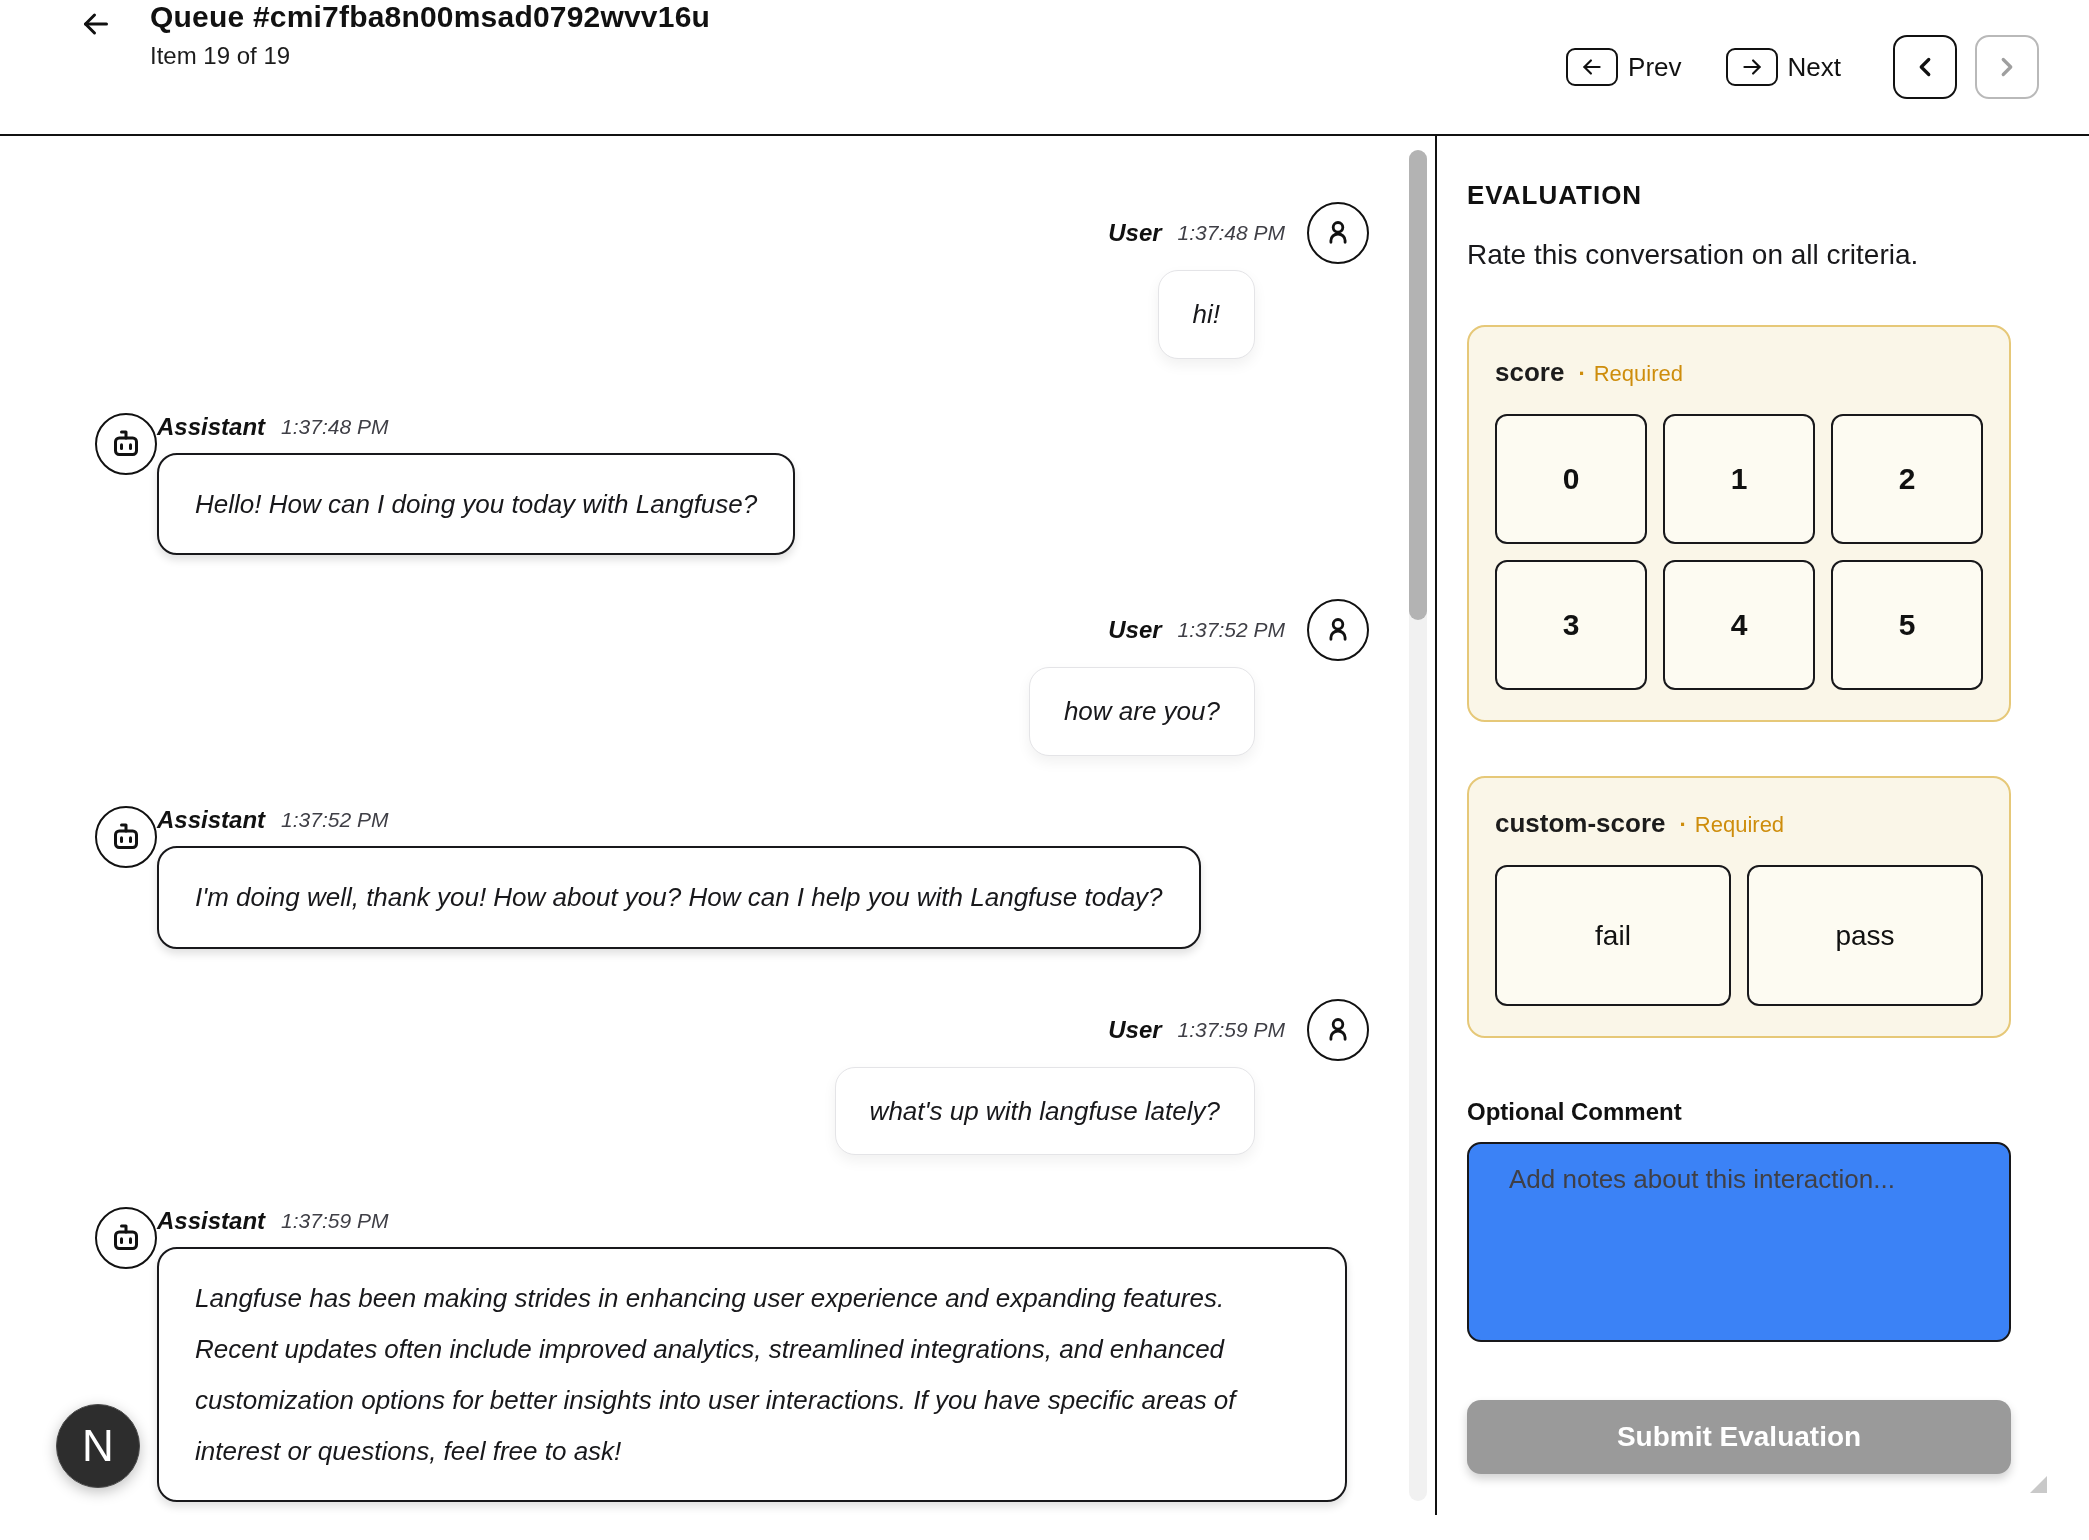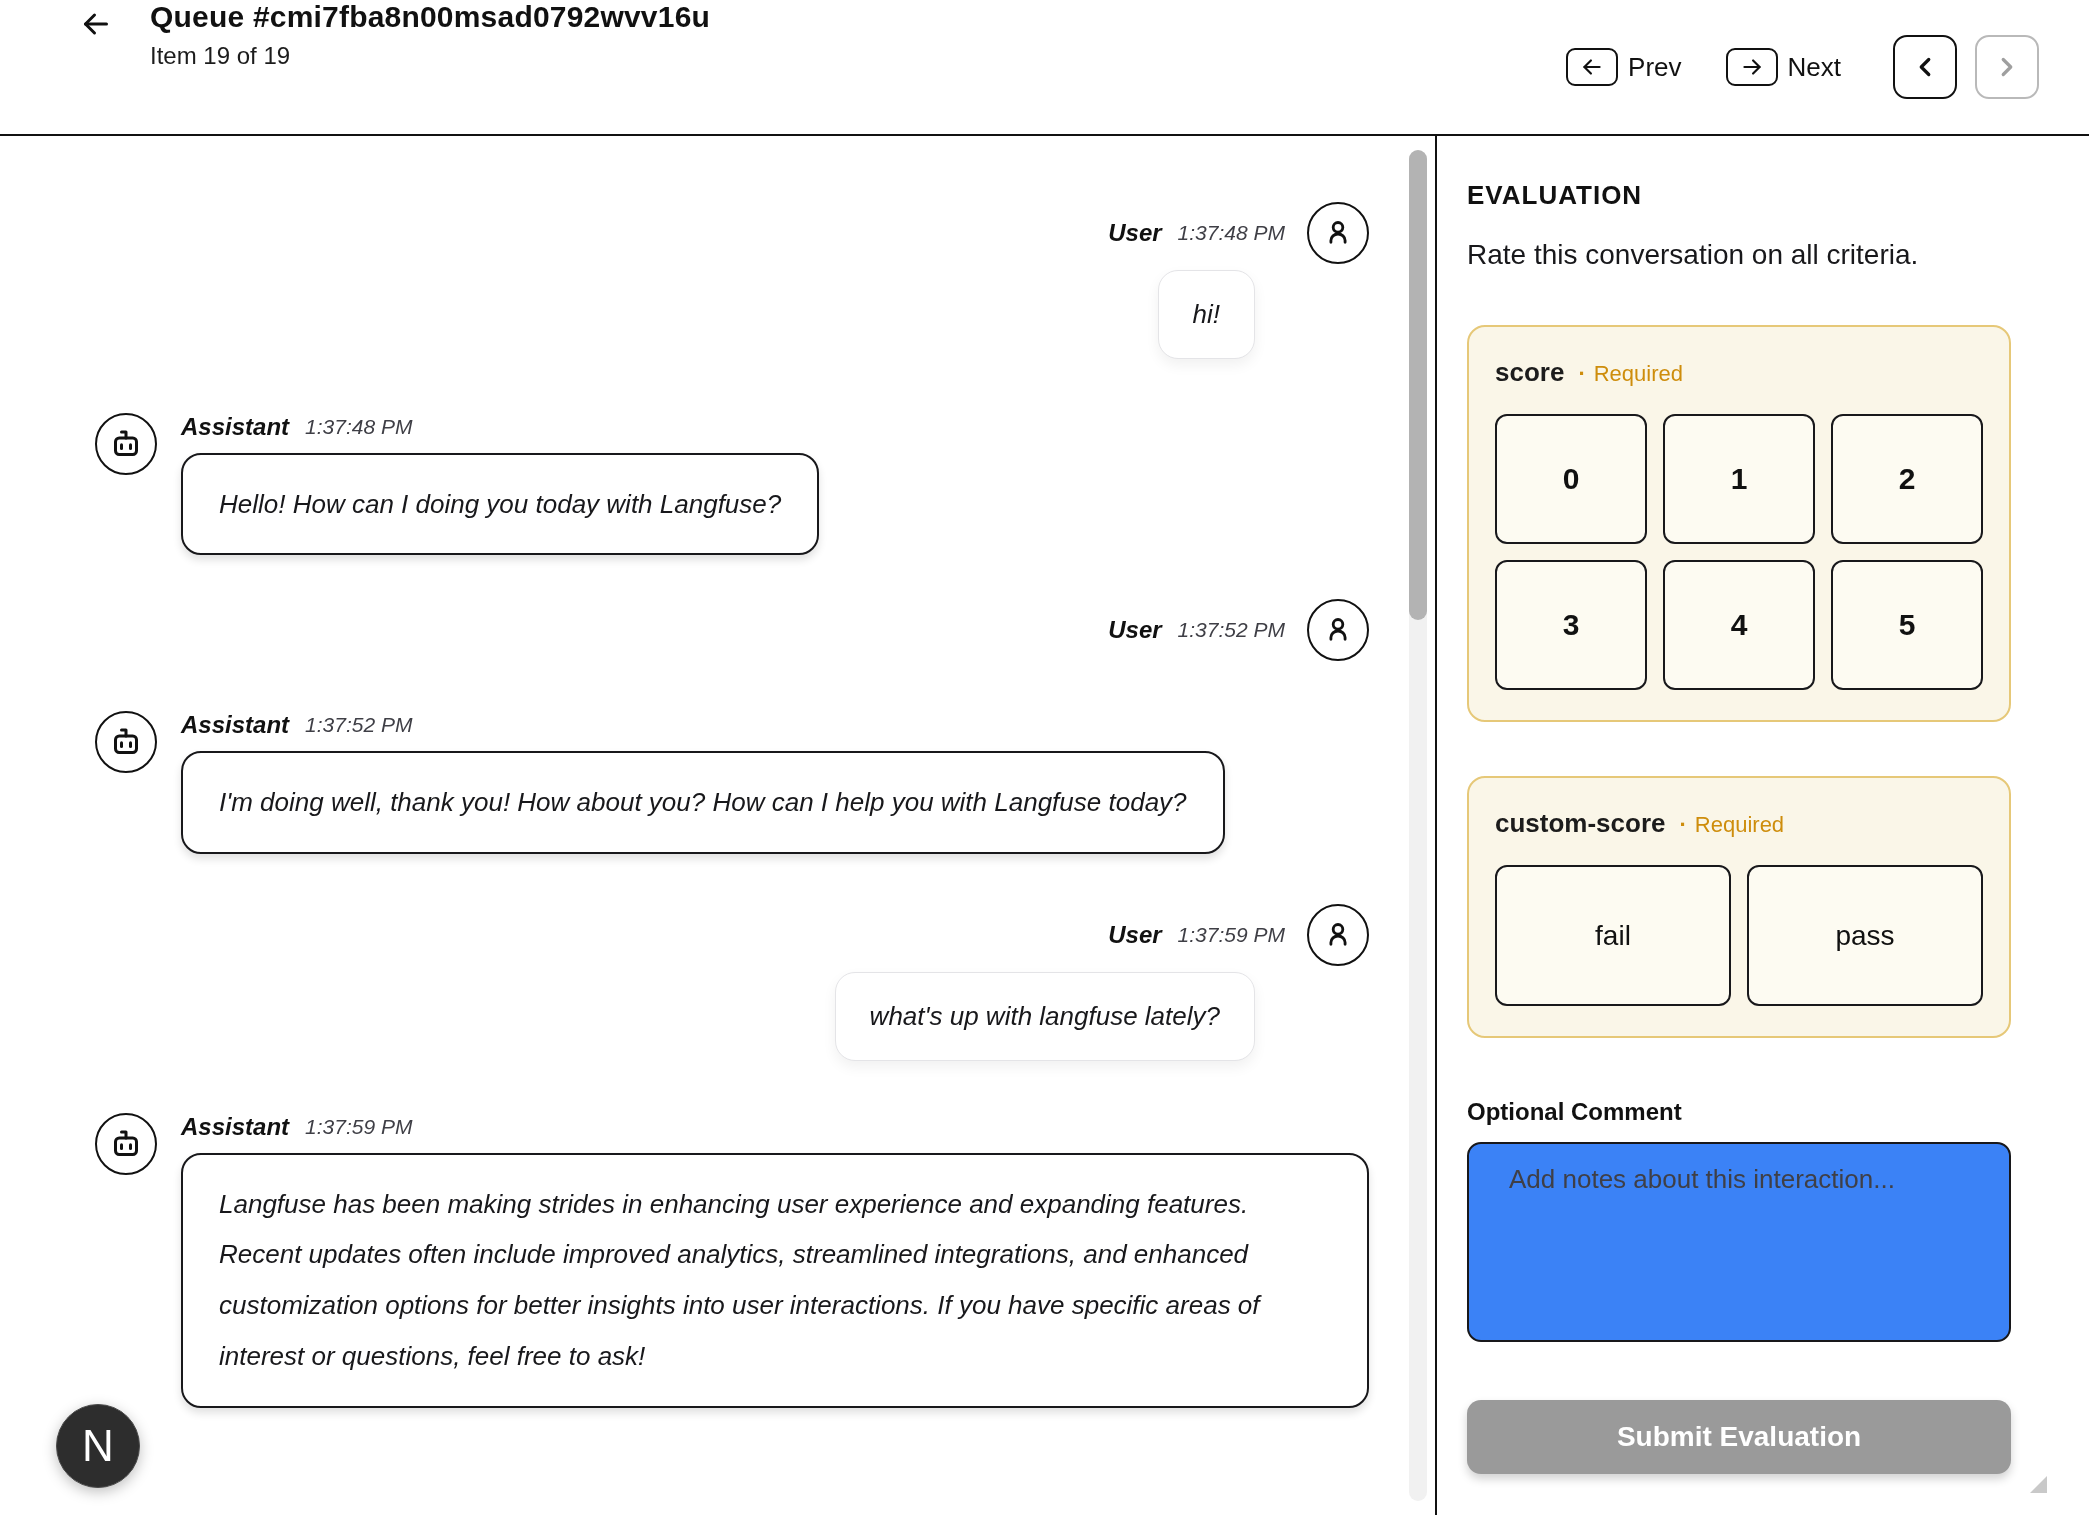--- a/index.html
+++ b/index.html
@@ -37,21 +37,21 @@
   .msg{display:flex;}
   .msg-head{display:flex;align-items:center;}
   .msg-name{font-size:24px;font-weight:700;color:#111;}
   .msg-time{font-size:21px;color:#3f3f46;margin-left:16px;}
   .avatar{width:62px;height:62px;border:2px solid #111;border-radius:50%;background:#fff;display:flex;align-items:center;justify-content:center;flex:none;}
   .bubble{font-size:26px;line-height:1.95;background:#fff;width:fit-content;border-radius:20px;}
   .msg.user{flex-direction:column;align-items:flex-end;}
   .msg.user .msg-head{gap:0;}
   .msg.user .avatar{margin-left:22px;}
   .msg.user .bubble{margin-top:6px;margin-right:114px;padding:18px 34px;border:1.5px solid #e4e4e7;box-shadow:0 6px 14px rgba(0,0,0,.06);}
-  .msg.assistant{gap:24px;}
+  .msg.assistant{}
   .msg.assistant .msg-body{flex:1;}
   .msg.assistant .bubble{margin-top:12px;padding:24px 36px;border:2px solid #18181b;max-width:1190px;box-shadow:0 5px 8px rgba(0,0,0,.12);}
   .m0{margin-top:66px;}
   .m1{margin-top:54px;}
   .m2{margin-top:44px;}
   .m3{margin-top:50px;}
   .m4{margin-top:50px;}
   .m5{margin-top:52px;}
 
   .scroll-track{position:absolute;top:14px;bottom:14px;right:8px;width:18px;border-radius:10px;background:#f1f1f1;}
@@ -175,20 +175,21 @@
       <div class="msg-head">
         <span class="msg-name">User</span>
         <span class="msg-time">1:37:52 PM</span>
         <span class="avatar">
           <svg width="34" height="34" viewBox="0 0 24 24" fill="none" stroke="#111" stroke-width="2" stroke-linecap="round" stroke-linejoin="round">
               <circle cx="12" cy="8" r="3.4"></circle>
               <path d="M7 18.5v-1.2a5 4.6 0 0 1 10 0v1.2"></path>
             </svg>
         </span>
       </div>
+      <div class="bubble">how are you?</div>
     </div>
 
     <div class="msg assistant m3">
       <span class="avatar">
         <svg width="36" height="36" viewBox="0 0 24 24" fill="none" stroke="#111" stroke-width="2" stroke-linecap="round" stroke-linejoin="round">
             <path d="M12 8V4H9"></path>
             <rect x="5" y="8" width="14" height="11" rx="2.5"></rect>
             <path d="M9 12.5v2.5"></path>
             <path d="M15 12.5v2.5"></path>
           </svg>

